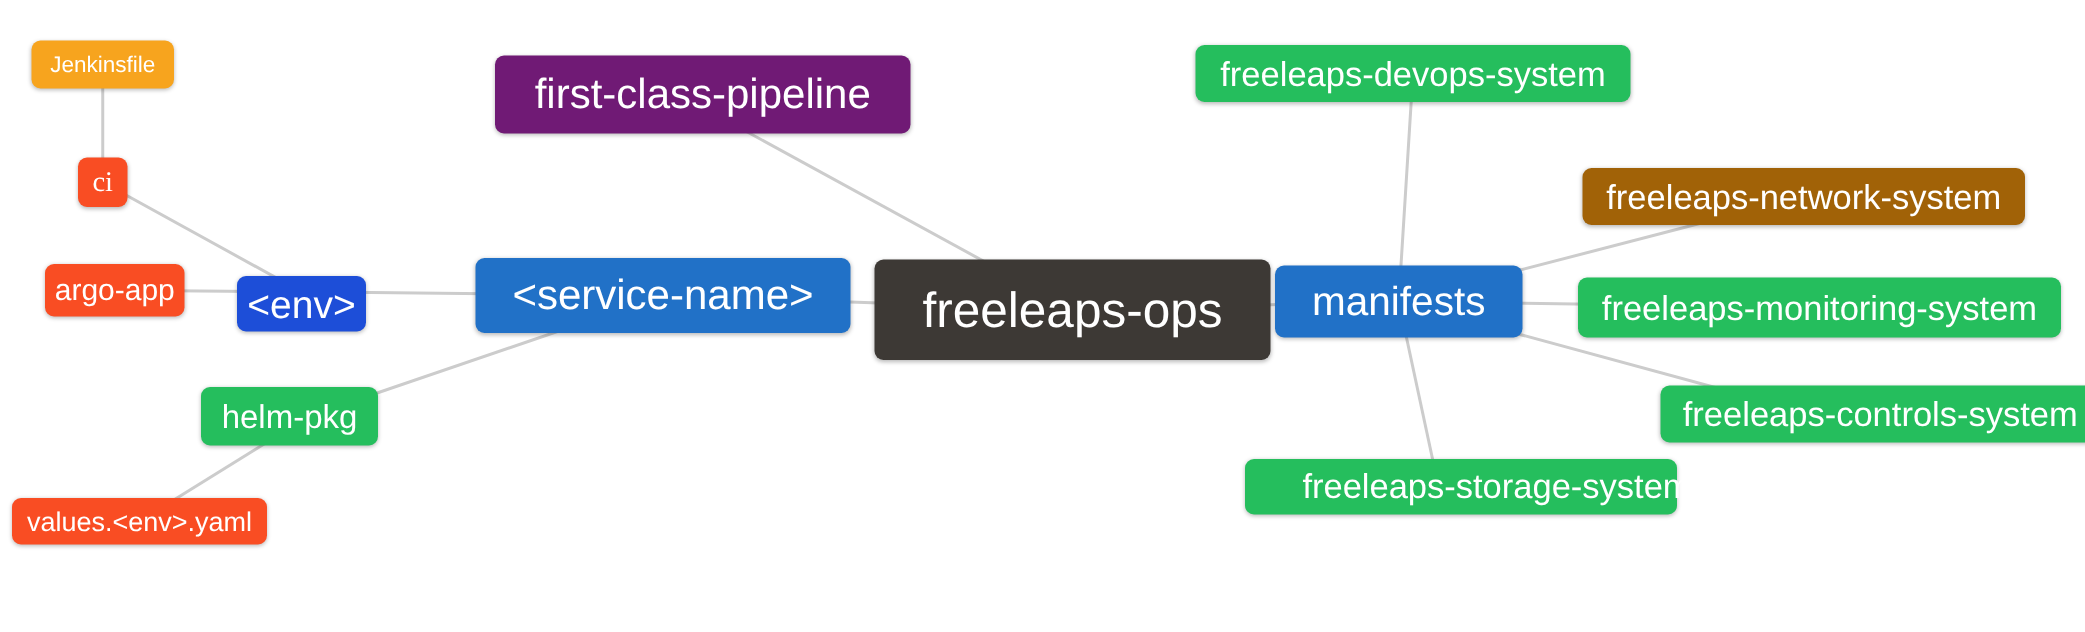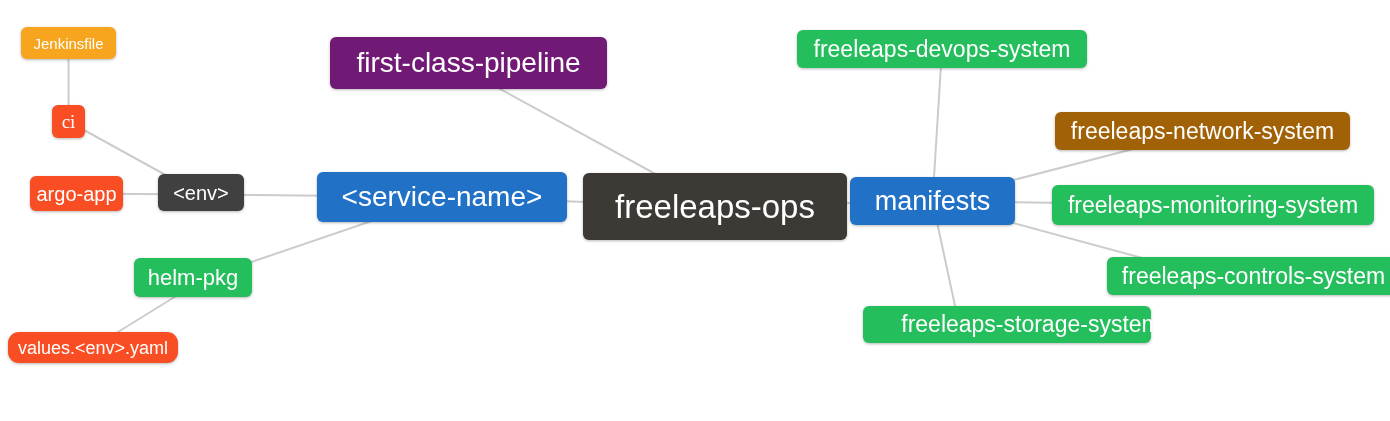--- a/index.html
+++ b/index.html
@@ -74,27 +74,27 @@
   <div class="node-layer">
       <div class="mm-node" style="left: 21px; top: 27px; width: 95px; height: 32px; font-size: 15px; background: rgb(247, 164, 30); color: rgb(255, 255, 255);">
         <span class="mm-label">Jenkinsfile</span>
       </div>
       <div class="mm-node" style="left: 52px; top: 105px; width: 33px; height: 33px; font-size: 19px; background: rgb(249, 77, 35); color: rgb(255, 255, 255); font-family: Liberation Serif, serif;">
         <span class="mm-label">ci</span>
       </div>
       <div class="mm-node" style="left: 30px; top: 176px; width: 93px; height: 35px; font-size: 20px; background: rgb(249, 77, 35); color: rgb(255, 255, 255);">
         <span class="mm-label">argo-app</span>
       </div>
-      <div class="mm-node" style="left: 158px; top: 174px; width: 86px; height: 37px; font-size: 20px; background: #404040; color: rgb(255, 255, 255);">
+      <div class="mm-node" style="left: 158px; top: 184px; width: 86px; height: 37px; font-size: 26px; background: #1d4ed8; color: rgb(255, 255, 255);">
         <span class="mm-label">&lt;env&gt;</span>
       </div>
       <div class="mm-node" style="left: 134px; top: 258px; width: 118px; height: 39px; font-size: 22px; background: rgb(37, 190, 93); color: rgb(255, 255, 255);">
         <span class="mm-label">helm-pkg</span>
       </div>
-      <div class="mm-node" style="left: 8px; top: 332px; width: 170px; height: 31px; font-size: 18px; background: rgb(249, 77, 35); color: rgb(255, 255, 255); border-radius: 11px;">
+      <div class="mm-node" style="left: 8px; top: 332px; width: 170px; height: 31px; font-size: 18px; background: rgb(249, 77, 35); color: rgb(255, 255, 255);">
         <span class="mm-label">values.&lt;env&gt;.yaml</span>
       </div>
       <div class="mm-node" style="left: 330px; top: 37px; width: 277px; height: 52px; font-size: 28px; background: #701a75; color: rgb(255, 255, 255);">
         <span class="mm-label">first-class-pipeline</span>
       </div>
       <div class="mm-node" style="left: 317px; top: 172px; width: 250px; height: 50px; font-size: 28px; background: rgb(33, 113, 199); color: rgb(255, 255, 255);">
         <span class="mm-label">&lt;service-name&gt;</span>
       </div>
       <div class="mm-node" style="left: 583px; top: 173px; width: 264px; height: 67px; font-size: 33px; background: rgb(61, 57, 53); color: rgb(255, 255, 255);">
         <span class="mm-label">freeleaps-ops</span>
@@ -107,17 +107,17 @@
       </div>
       <div class="mm-node" style="left: 1055px; top: 112px; width: 295px; height: 38px; font-size: 23px; background: #a16207; color: rgb(255, 255, 255);">
         <span class="mm-label">freeleaps-network-system</span>
       </div>
       <div class="mm-node" style="left: 1052px; top: 185px; width: 322px; height: 40px; font-size: 23px; background: rgb(37, 190, 93); color: rgb(255, 255, 255);">
         <span class="mm-label">freeleaps-monitoring-system</span>
       </div>
       <div class="mm-node" style="left: 1062px; top: 257px; width: 293px; height: 38px; font-size: 23px; background: rgb(37, 190, 93); color: rgb(255, 255, 255); margin-left: 45px;">
         <span class="mm-label">freeleaps-controls-system</span>
       </div>
-      <div class="mm-node" style="left: 863px; top: 306px; width: 288px; height: 37px; font-size: 23px; background: rgb(37, 190, 93); color: rgb(255, 255, 255); padding-left: 48px;">
+      <div class="mm-node" style="left: 830px; top: 306px; width: 288px; height: 37px; font-size: 23px; background: rgb(37, 190, 93); color: rgb(255, 255, 255); padding-left: 48px;">
         <span class="mm-label">freeleaps-storage-system</span>
       </div>
     </div>
 </div>
 
 </body></html>

